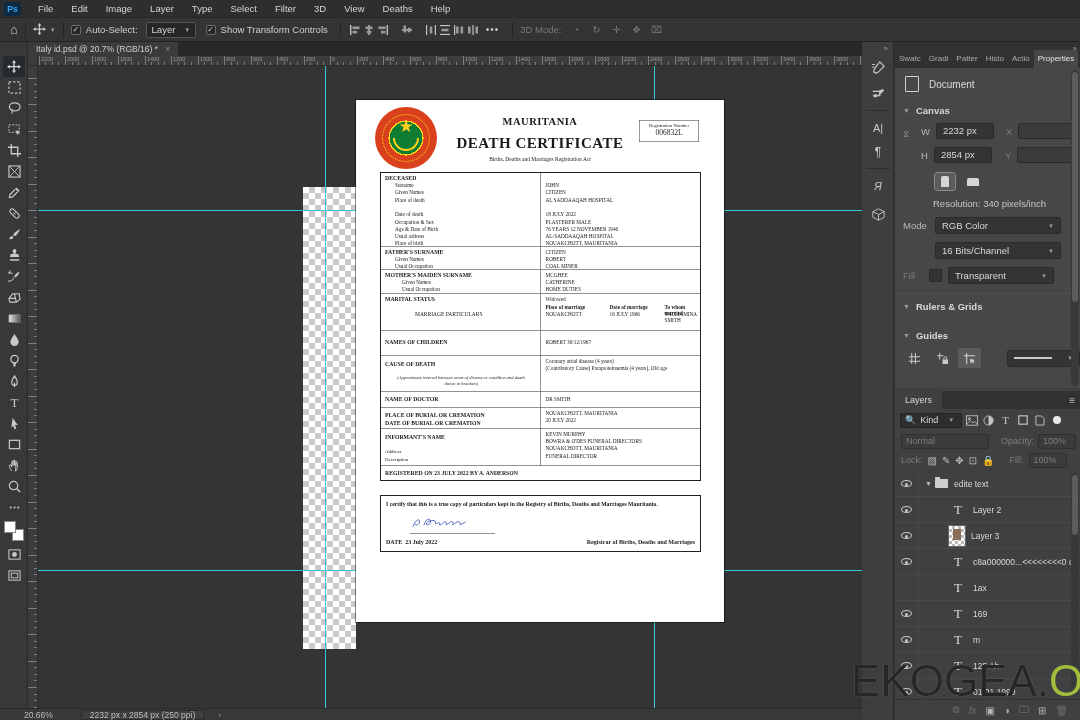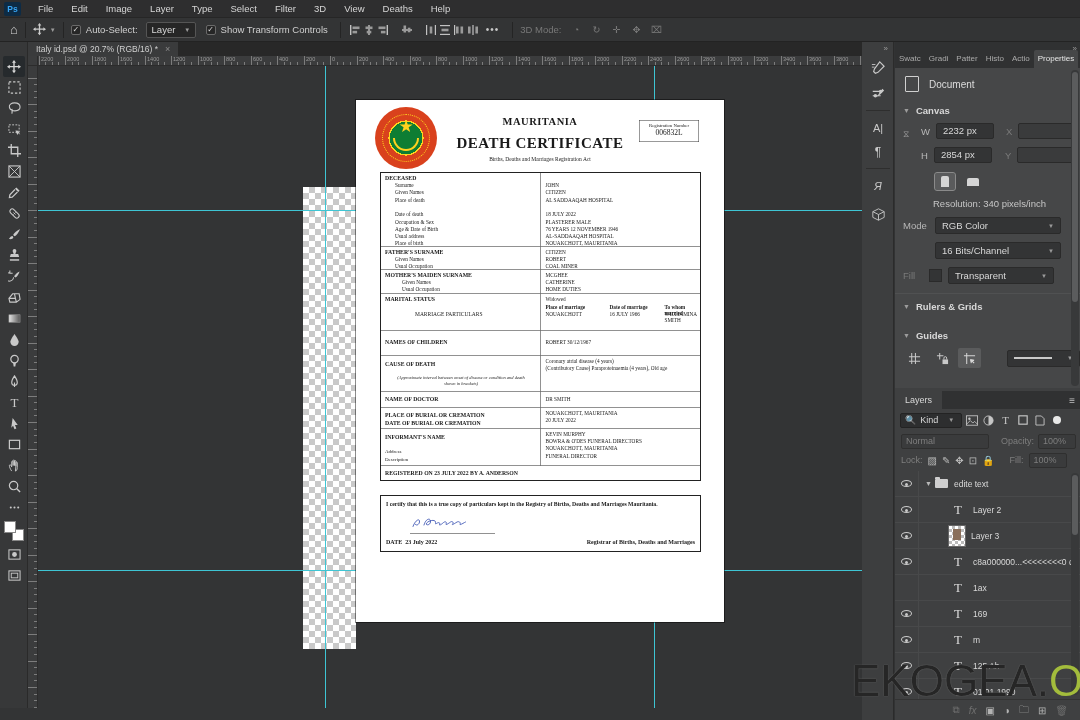--- a/index.html
+++ b/index.html
@@ -889,20 +889,25 @@
           <div class="sigline"></div>
           <div class="daterow">
             <span><span>DATE</span>&nbsp;&nbsp;<span style="font-weight:bold;">23 July 2022</span></span>
             <span>Registrar of Births, Deaths and Marriages</span>
           </div>
         </div>
       </div>
     </div>
   </div>
 
+  <div class="statusbar">
+    <span class="statzoom">20.66%</span>
+    <span class="statdoc">2232 px x 2854 px (250 ppi)</span>
+    <span class="statchev">›</span>
+  </div>
 
   <div class="dock">
     <div class="cstrip">
       <span class="exp">»</span>
       <div class="cico" style="top:14px;">
           <svg width="14" height="14" viewBox="0 0 16 16">
             <path d="M10 1 L15 6 L8 13 L5 14 L3 12 L4 9 Z" fill="none" stroke="#c9c9c9" stroke-width="1.3"></path>
             <path d="M1 4 h4 M1 7 h3" stroke="#c9c9c9" stroke-width="1"></path>
           </svg>
         </div>

